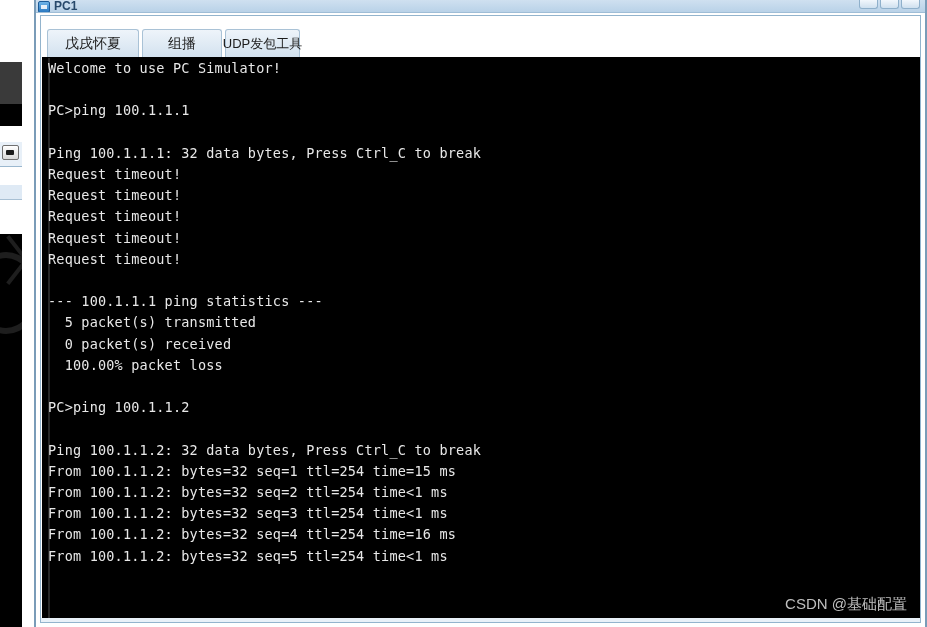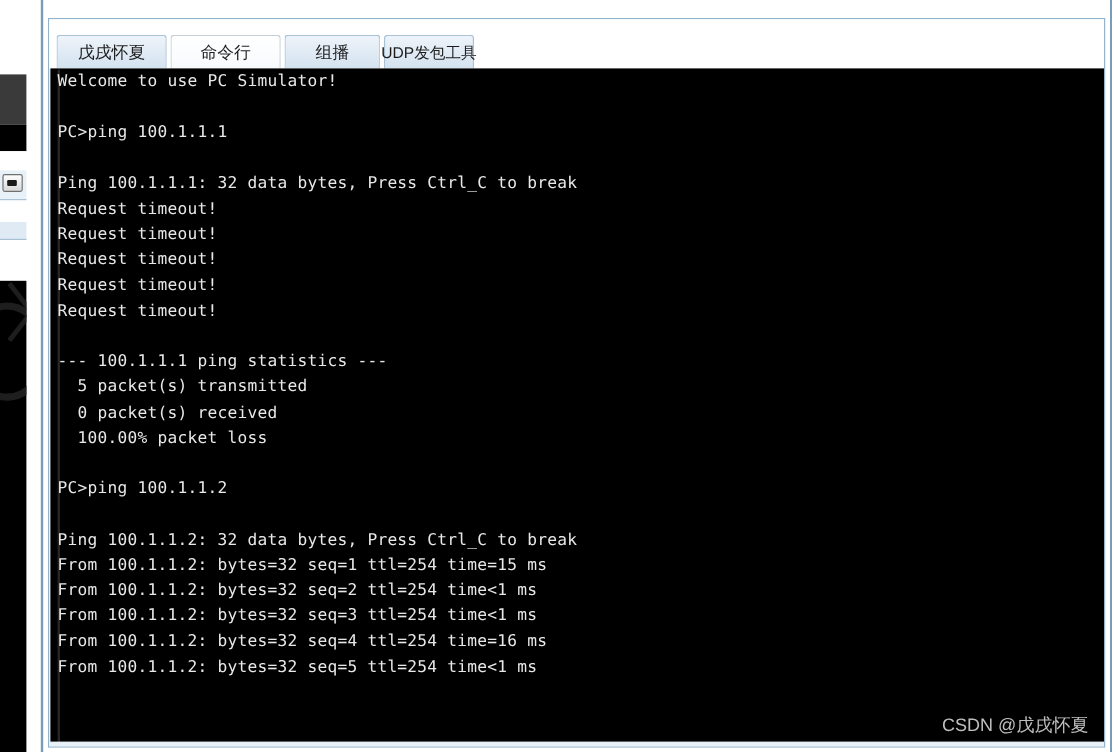--- a/index.html
+++ b/index.html
@@ -289,29 +289,35 @@
   <div class="bg-band-white3"></div>
   <div class="bg-band-blackbig">
     <div class="bg-watermark-shape"></div>
     <div class="bg-watermark-slash"></div>
     <div class="bg-watermark-slash2"></div>
   </div>
 </div>
 
 <div id="pc-window">
 
+  <div id="titlebar">
+    <span id="title-icon"></span>
+    <span id="title-text">PC1</span>
+    <span id="title-buttons">
+      <span class="title-btn"></span>
+      <span class="title-btn"></span>
+      <span class="title-btn"></span>
+    </span>
+  </div>
 
   <div id="inner-panel">
 
     <div id="tabbar">
       <div class="tab" style="width:92px">
         <span>戊戌怀夏</span>
-      </div>
-      <div class="tab selected" style="width:92px">
-        <span>命令行</span>
       </div>
       <div class="tab" style="width:80px">
         <span>组播</span>
       </div>
       <div class="tab" style="width:75px;font-size:13px">
         <span>UDP发包工具</span>
       </div>
     </div>
 
     <div id="terminal">
@@ -333,18 +339,18 @@
   100.00% packet loss
 
 PC&gt;ping 100.1.1.2
 
 Ping 100.1.1.2: 32 data bytes, Press Ctrl_C to break
 From 100.1.1.2: bytes=32 seq=1 ttl=254 time=15 ms
 From 100.1.1.2: bytes=32 seq=2 ttl=254 time&lt;1 ms
 From 100.1.1.2: bytes=32 seq=3 ttl=254 time&lt;1 ms
 From 100.1.1.2: bytes=32 seq=4 ttl=254 time=16 ms
 From 100.1.1.2: bytes=32 seq=5 ttl=254 time&lt;1 ms</pre>
-      <div id="csdn-watermark">CSDN @戊戌怀夏</div>
+      <div id="csdn-watermark">CSDN @基础配置</div>
     </div>
 
     <div id="bottom-edge"></div>
   </div>
 </div>
 
 </body></html>

